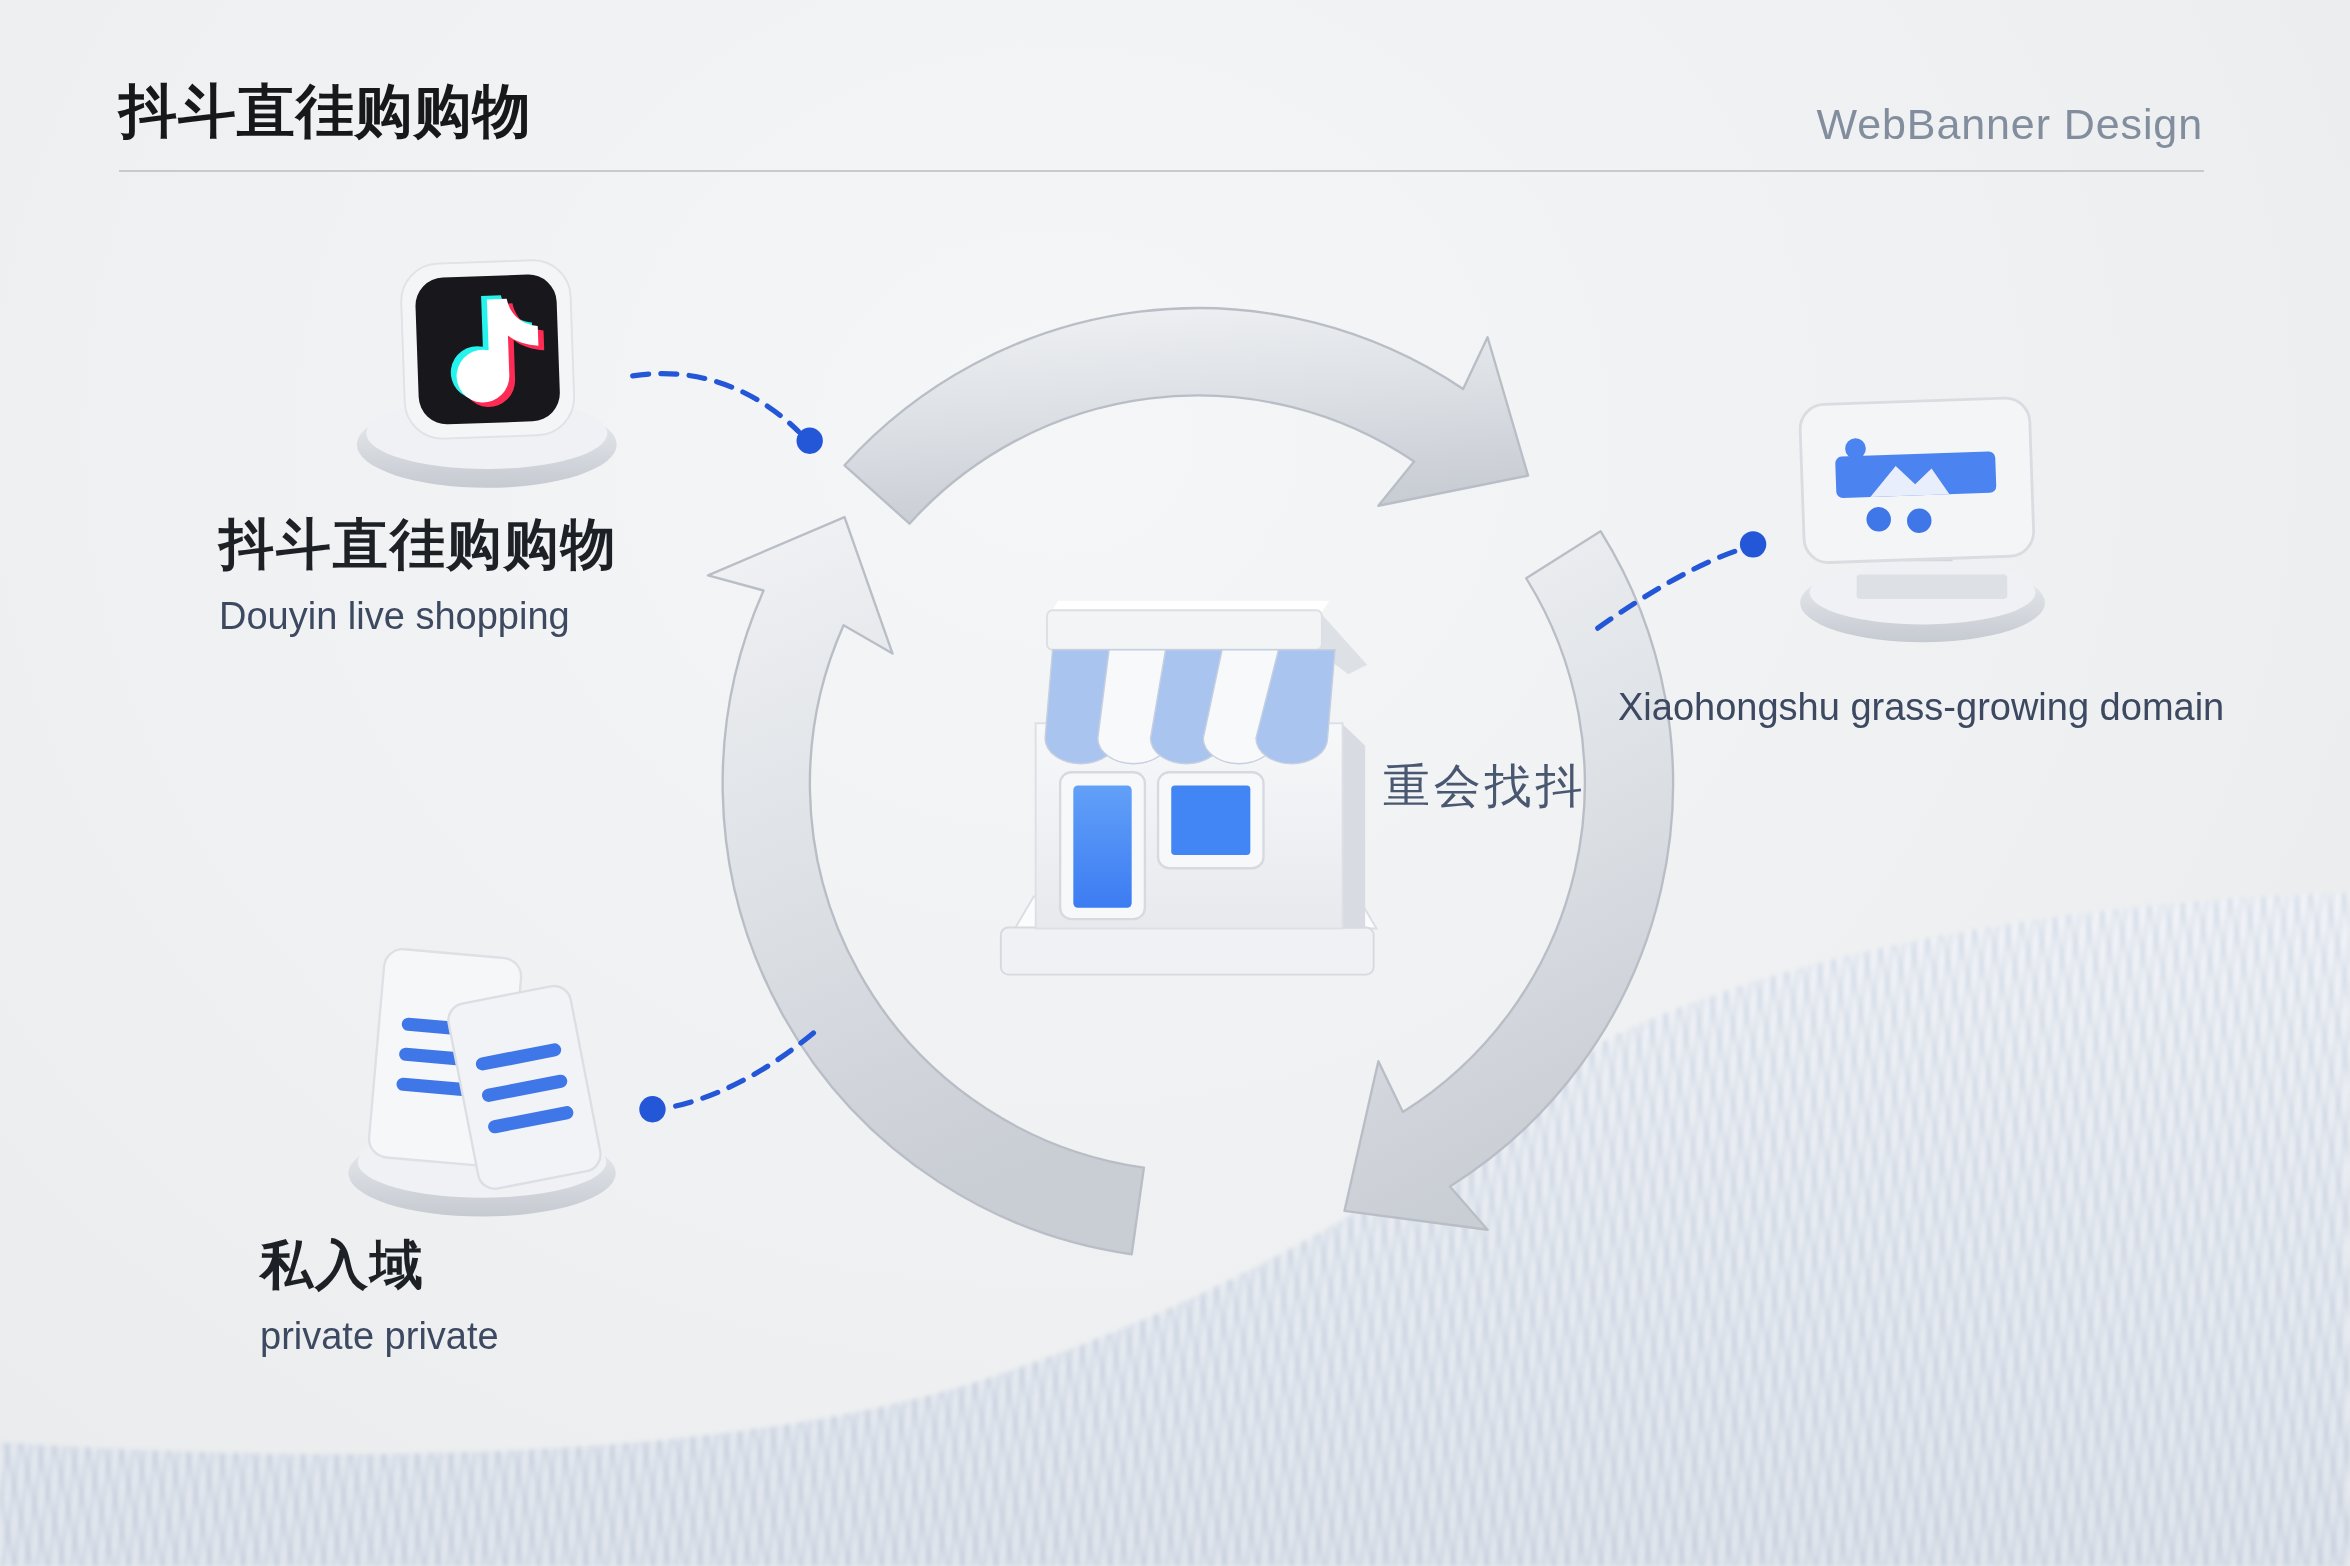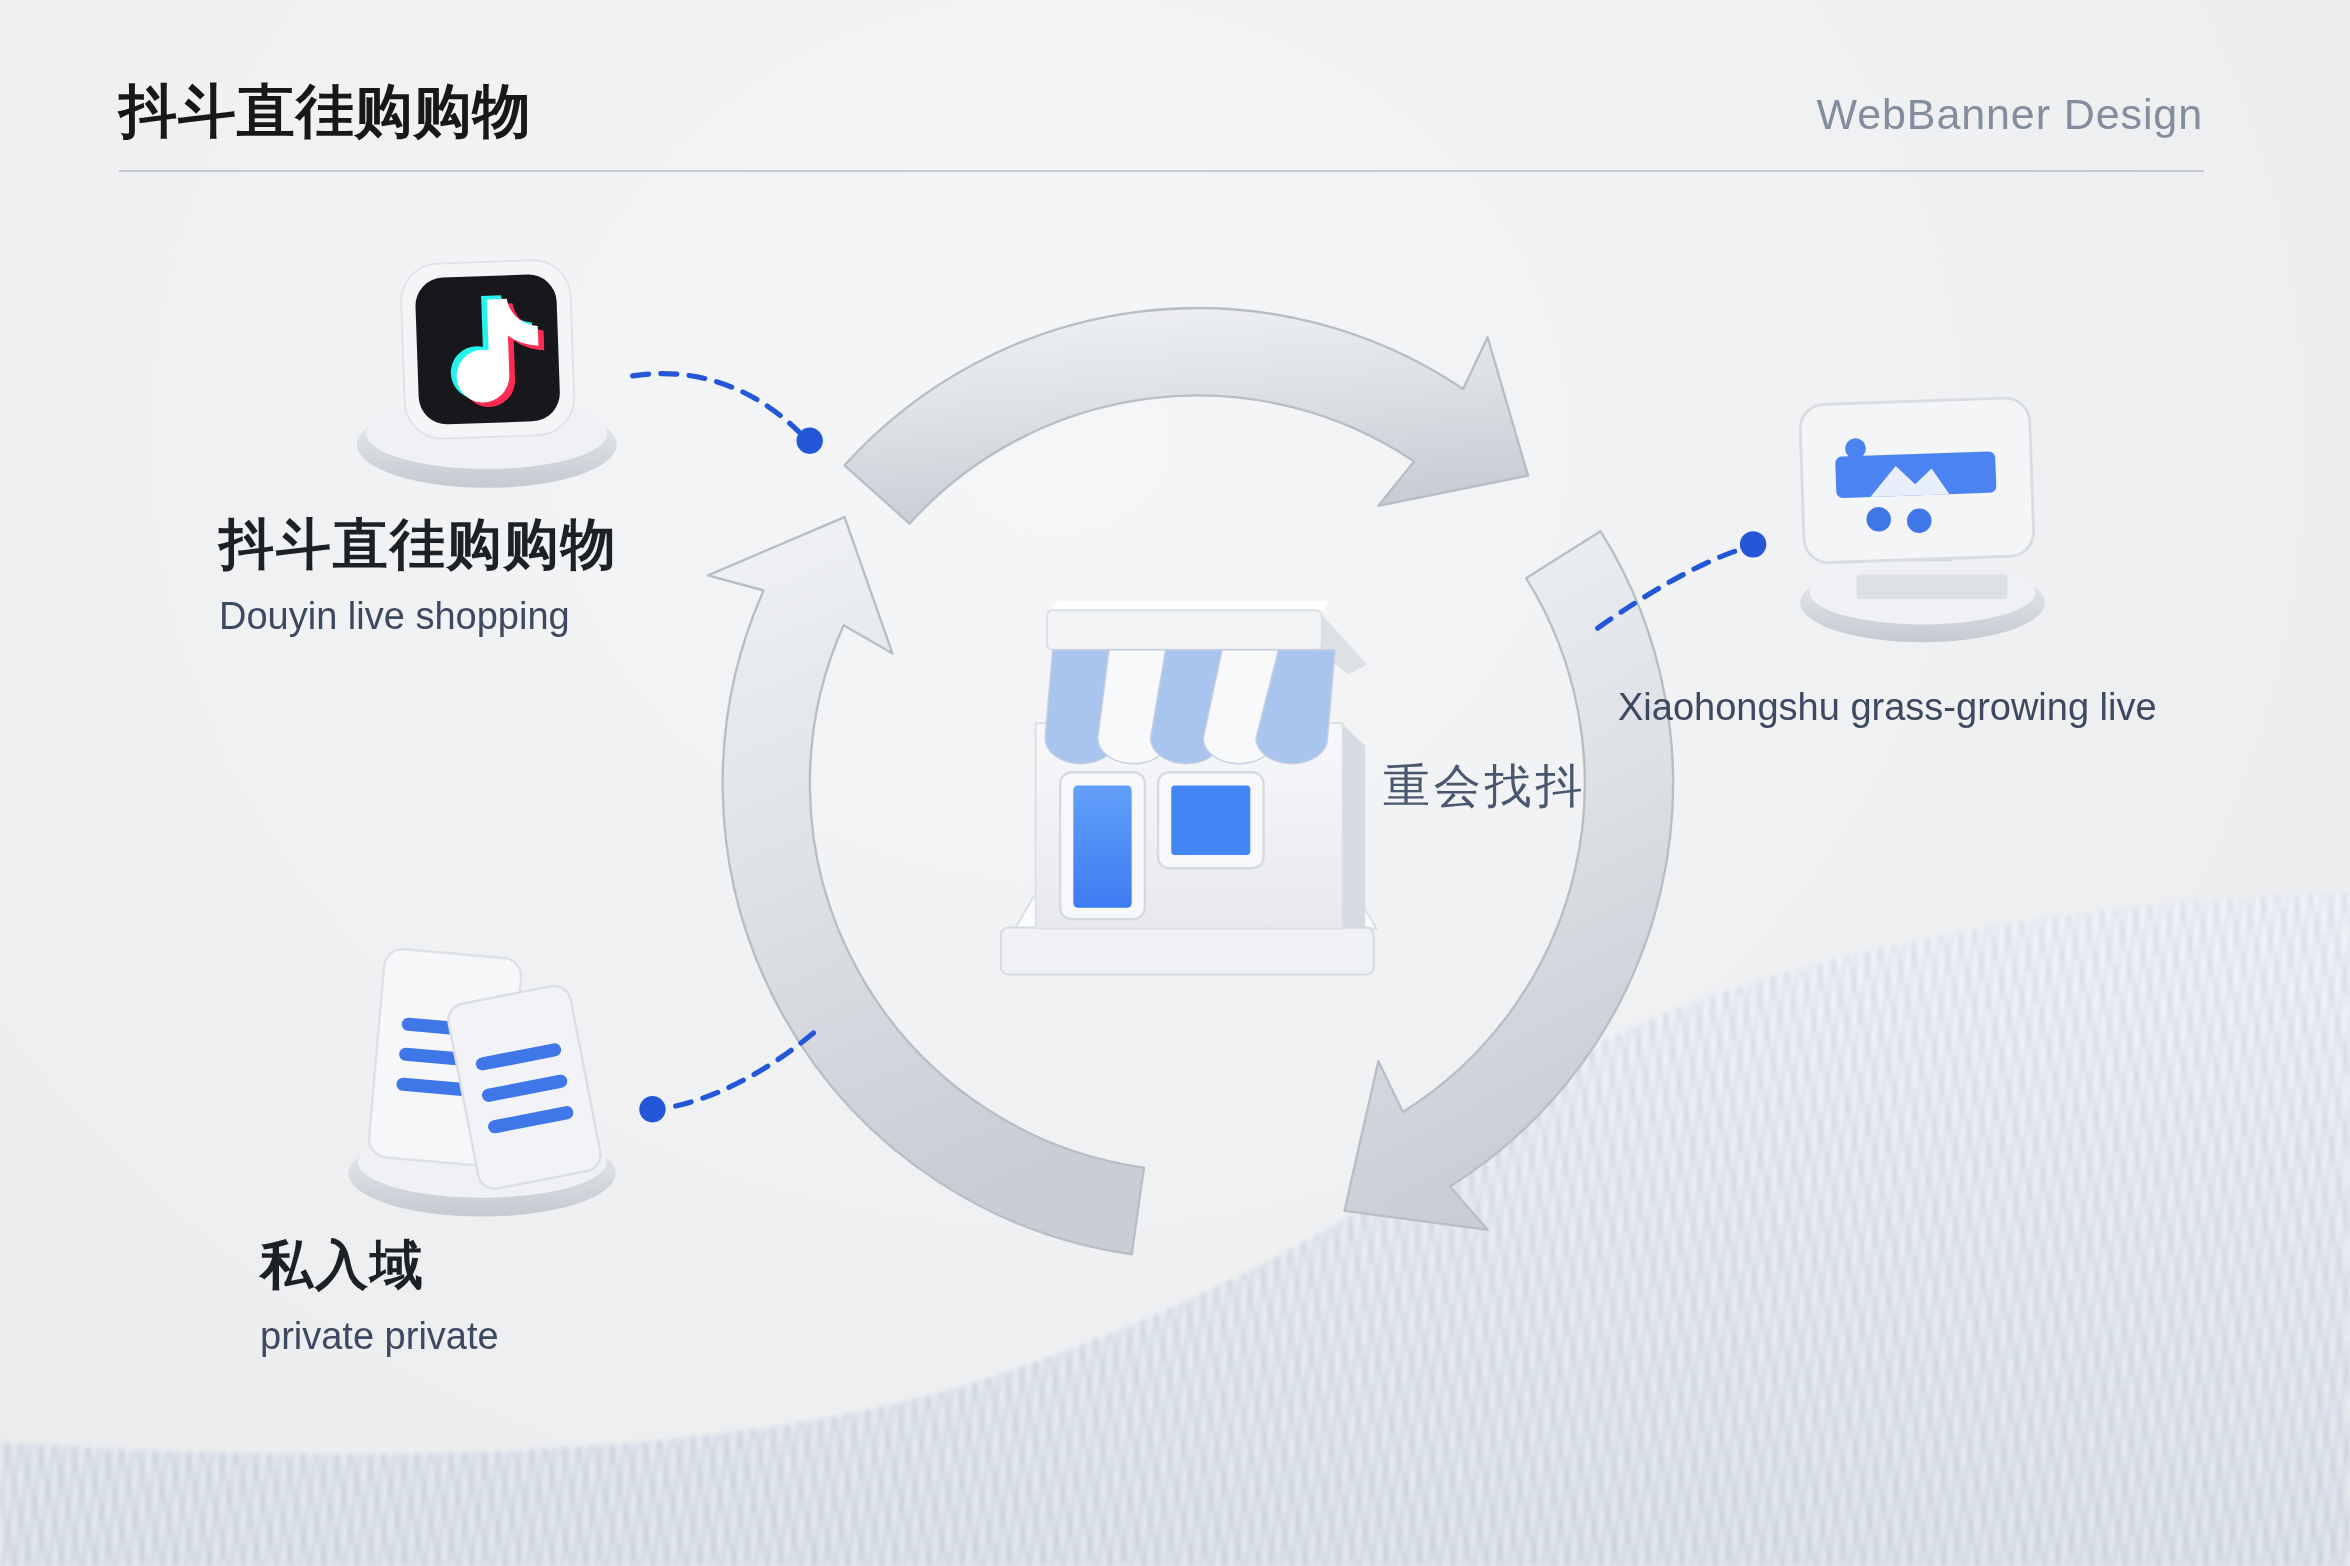--- a/index.html
+++ b/index.html
@@ -6,21 +6,21 @@
   body{width:2350px;height:1567px;overflow:hidden;
        font-family:"Liberation Sans","DejaVu Sans",sans-serif;}
   .canvas{position:relative;width:2350px;height:1567px;
           background:radial-gradient(ellipse at 45% 28%, #f5f6f7 0%, #eef0f1 55%, #e8eaec 100%);
           overflow:hidden;}
   .scene{position:absolute;left:0;top:0;width:2350px;height:1567px;}
 
   
   .header-title{position:absolute;left:119px;top:73px;font-size:58px;font-weight:700;
                 color:#17181a;letter-spacing:0.9px;}
-  .header-subtitle{position:absolute;top:90px;right:147px;font-size:43px;font-weight:400;
+  .header-subtitle{position:absolute;top:100px;right:147px;font-size:43px;font-weight:400;
                 color:#828d9d;letter-spacing:0.9px;}
   .header-rule{position:absolute;left:119px;top:170px;width:2085px;height:1.9px;
                 background:#c7cacf;}
 
   
   .node-label{position:absolute;text-align:left;}
   .node-label .zh{font-size:55px;font-weight:700;color:#1d2126;letter-spacing:1.9px;line-height:1.15;}
   .node-label .en{font-size:38px;font-weight:400;color:#3c4961;margin-top:18px;line-height:1.2;}
   .label-douyin{left:219px;top:513px;width:527px;}
   .label-xiaohongshu{left:1618px;top:667px;width:678px;}
@@ -183,21 +183,21 @@
   <div class="header-title">抖斗直徍购购物</div>
   <div class="header-subtitle">WebBanner Design</div>
   <div class="header-rule"></div>
 
   <div class="node-label label-douyin">
     <div class="zh">抖斗直徍购购物</div>
     <div class="en">Douyin live shopping</div>
   </div>
 
   <div class="node-label label-xiaohongshu">
-    <div class="en">Xiaohongshu grass-growing live</div>
+    <div class="en">Xiaohongshu grass-growing domain</div>
   </div>
 
   <div class="node-label label-private">
     <div class="zh">私入域</div>
     <div class="en">private private</div>
   </div>
 
   <div class="center-label">重会找抖</div>
 
 </div>

